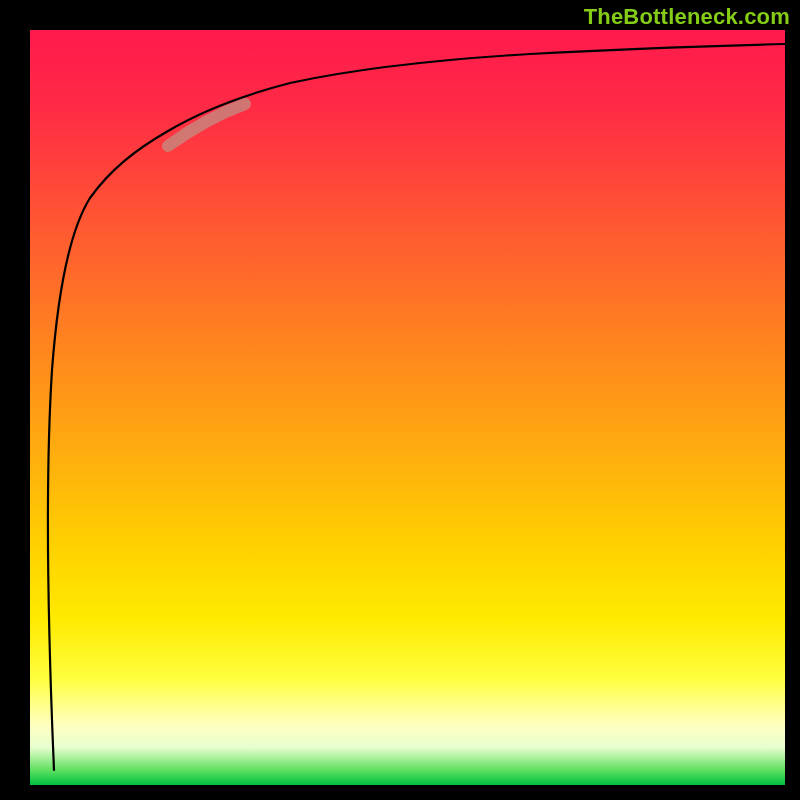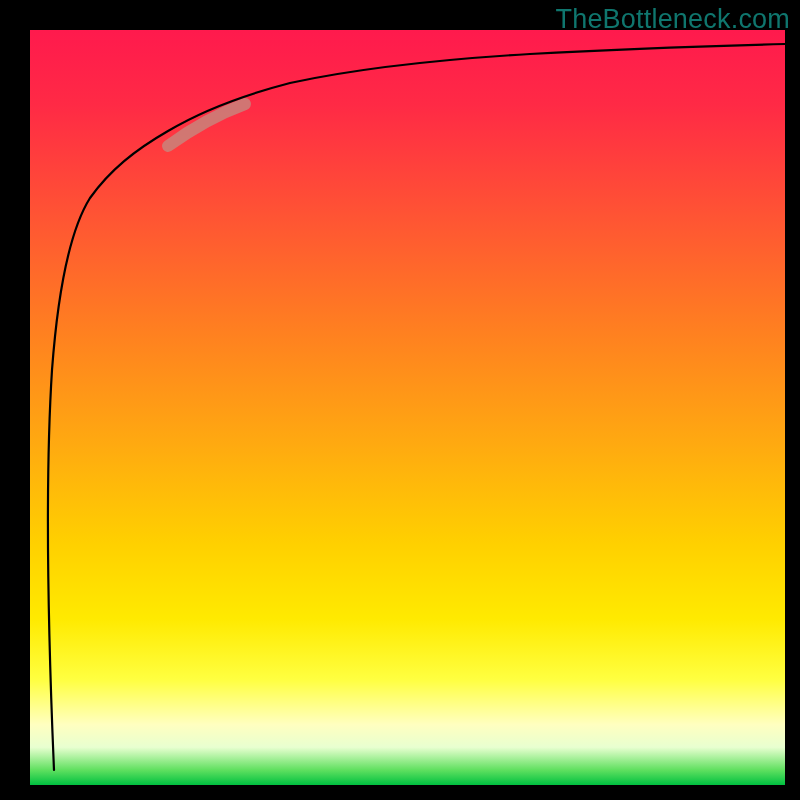--- a/index.html
+++ b/index.html
@@ -34,23 +34,23 @@
       #ffffc0 92%,
       #e8ffd0 95%,
       #60e060 98%,
       #00c040 100%
     );
   }
   .watermark {
     position: absolute;
     top: 4px;
     right: 10px;
-    color: #0f766e;
-    font-size: 27px;
-    font-weight: 400;
+    color: #84cc16;
+    font-size: 22px;
+    font-weight: 700;
     letter-spacing: 0.2px;
     z-index: 10;
     user-select: none;
   }
   svg.curve {
     position: absolute;
     left: 0;
     top: 0;
     width: 755px;
     height: 755px;

